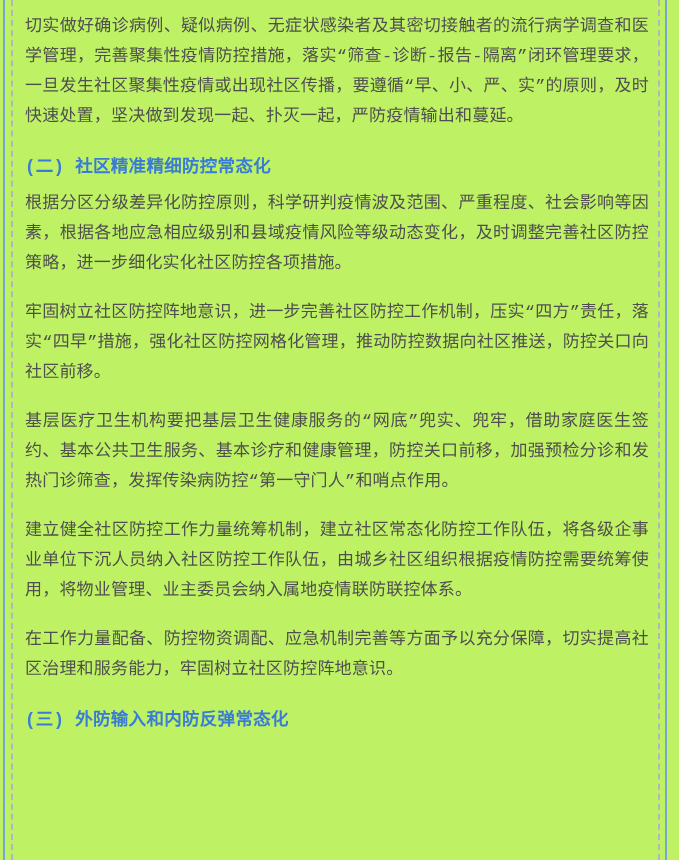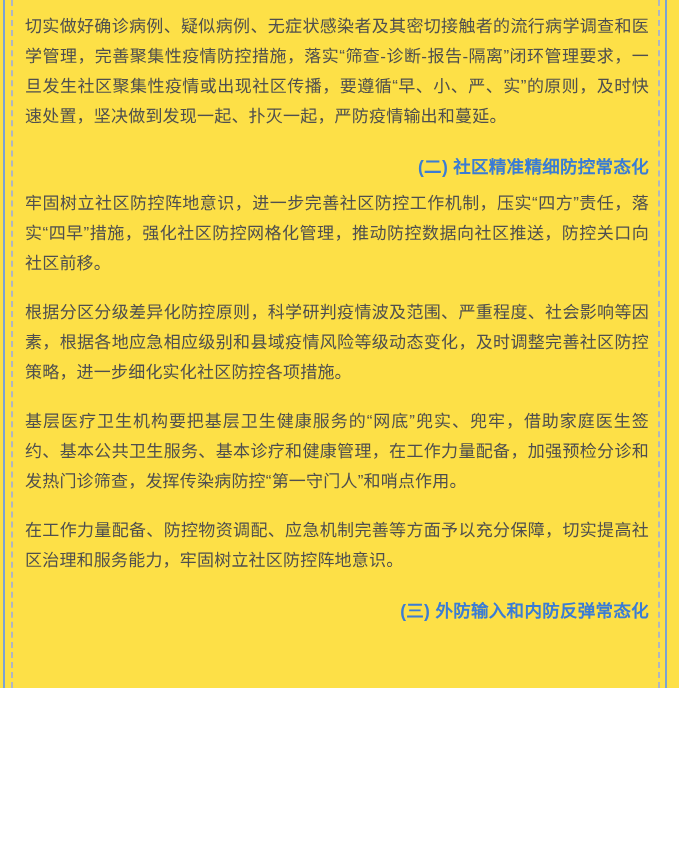--- a/index.html
+++ b/index.html
@@ -1,23 +1,23 @@
 <!DOCTYPE html>
 <html lang="zh-CN"><head>
 <meta charset="utf-8">
 <style>
   * { box-sizing: border-box; }
   html, body { margin: 0; padding: 0; background: #ffffff; }
   .page {
     position: relative;
     width: 679px;
-    height: 688px;
-    background: #fde047;
+    height: 860px;
+    background: #bef264;
     overflow: hidden;
-    font-family: Liberation Sans, sans-serif;
+    font-family: Liberation Mono, monospace;
   }
   
   .edge { position: absolute; top: 0; bottom: 0; }
   .edge-solid { width: 2px; background: #7ba3d3; }
   .edge-solid.left  { left: 3px; }
   .edge-solid.right { right: 12px; }
   .edge-dashed { width: 0; border-left: 2px dashed #aeb6c2; }
   .edge-dashed.left  { left: 11px; }
   .edge-dashed.right { right: 19px; }
 
@@ -36,37 +36,37 @@
     text-align: justify;
     letter-spacing: 0.2px;
   }
   .content h3 {
     margin: 20px 0 7px 0;
     font-size: 17.5px;
     line-height: 30px;
     font-weight: bold;
     color: #3a7cd5;
     letter-spacing: 0.3px;
-    text-align: right;
   }
 </style>
 </head>
 <body>
 
 <div class="page">
 
   <div class="edge edge-solid left"></div>
   <div class="edge edge-dashed left"></div>
   <div class="edge edge-dashed right"></div>
   <div class="edge edge-solid right"></div>
 
   <div class="content">
     <p>切实做好确诊病例、疑似病例、无症状感染者及其密切接触者的流行病学调查和医学管理，完善聚集性疫情防控措施，落实“筛查-诊断-报告-隔离”闭环管理要求，一旦发生社区聚集性疫情或出现社区传播，要遵循“早、小、严、实”的原则，及时快速处置，坚决做到发现一起、扑灭一起，严防疫情输出和蔓延。</p>
     <h3>(二) 社区精准精细防控常态化</h3>
+    <p>根据分区分级差异化防控原则，科学研判疫情波及范围、严重程度、社会影响等因素，根据各地应急相应级别和县域疫情风险等级动态变化，及时调整完善社区防控策略，进一步细化实化社区防控各项措施。</p>
     <p>牢固树立社区防控阵地意识，进一步完善社区防控工作机制，压实“四方”责任，落实“四早”措施，强化社区防控网格化管理，推动防控数据向社区推送，防控关口向社区前移。</p>
-    <p>根据分区分级差异化防控原则，科学研判疫情波及范围、严重程度、社会影响等因素，根据各地应急相应级别和县域疫情风险等级动态变化，及时调整完善社区防控策略，进一步细化实化社区防控各项措施。</p>
-    <p>基层医疗卫生机构要把基层卫生健康服务的“网底”兜实、兜牢，借助家庭医生签约、基本公共卫生服务、基本诊疗和健康管理，在工作力量配备，加强预检分诊和发热门诊筛查，发挥传染病防控“第一守门人”和哨点作用。</p>
+    <p>基层医疗卫生机构要把基层卫生健康服务的“网底”兜实、兜牢，借助家庭医生签约、基本公共卫生服务、基本诊疗和健康管理，防控关口前移，加强预检分诊和发热门诊筛查，发挥传染病防控“第一守门人”和哨点作用。</p>
+    <p>建立健全社区防控工作力量统筹机制，建立社区常态化防控工作队伍，将各级企事业单位下沉人员纳入社区防控工作队伍，由城乡社区组织根据疫情防控需要统筹使用，将物业管理、业主委员会纳入属地疫情联防联控体系。</p>
     <p>在工作力量配备、防控物资调配、应急机制完善等方面予以充分保障，切实提高社区治理和服务能力，牢固树立社区防控阵地意识。</p>
     <h3>(三) 外防输入和内防反弹常态化</h3>
 
   </div>
 
 </div>
 
 </body></html>

